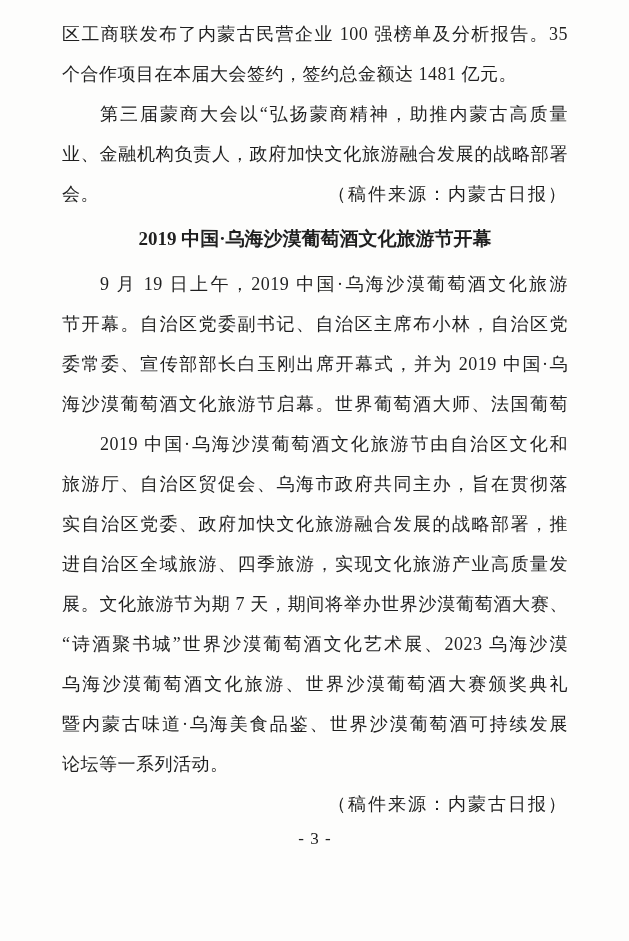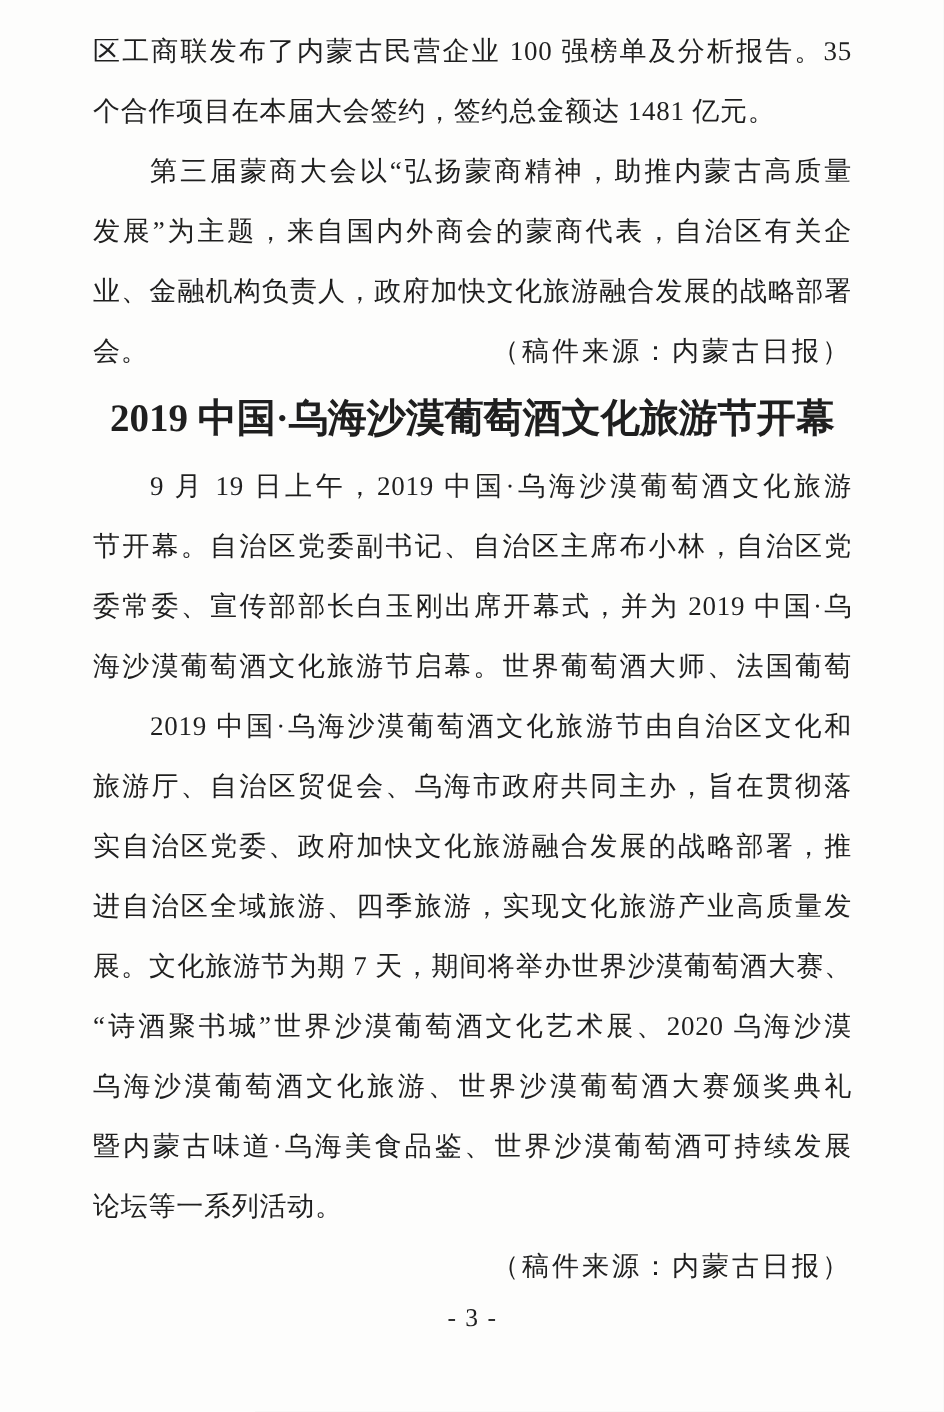--- a/index.html
+++ b/index.html
@@ -31,21 +31,21 @@
     text-align: justify;
     text-align-last: justify;
   }
   .line.indent { text-indent: 38px; }
   .line.split {
     display: flex;
     justify-content: space-between;
     align-items: baseline;
   }
   .line.headline {
-    font-size: 26px;
+    font-size: 19px;
     font-weight: 700;
     line-height: 46px;
     height: 46px;
     margin: 2px -10px;
     text-align: center;
     letter-spacing: 0;
     word-break: keep-all;
   }
   .line.source,
   .split .right-text {
@@ -61,36 +61,35 @@
   }
 </style>
 </head>
 <body>
 
 <div class="page">
   <div class="content">
       <div class="line body fill">区工商联发布了内蒙古民营企业 100 强榜单及分析报告。35</div>
       <div class="line body">个合作项目在本届大会签约，签约总金额达 1481 亿元。</div>
       <div class="line body indent fill">第三届蒙商大会以“弘扬蒙商精神，助推内蒙古高质量</div>
-      <div class="line body fill">发展”为主题，来自国内外商会的蒙商代表，自治区有关企</div>
       <div class="line body fill">业、金融机构负责人，政府加快文化旅游融合发展的战略部署</div>
       <div class="line body split">
         <span class="left-text">会。</span>
         <span class="right-text">（稿件来源：内蒙古日报）</span>
       </div>
       <div class="line headline">2019 中国·乌海沙漠葡萄酒文化旅游节开幕</div>
       <div class="line body indent fill">9 月 19 日上午，2019 中国·乌海沙漠葡萄酒文化旅游</div>
       <div class="line body fill">节开幕。自治区党委副书记、自治区主席布小林，自治区党</div>
       <div class="line body fill">委常委、宣传部部长白玉刚出席开幕式，并为 2019 中国·乌</div>
       <div class="line body fill">海沙漠葡萄酒文化旅游节启幕。世界葡萄酒大师、法国葡萄</div>
       <div class="line body indent fill">2019 中国·乌海沙漠葡萄酒文化旅游节由自治区文化和</div>
       <div class="line body fill">旅游厅、自治区贸促会、乌海市政府共同主办，旨在贯彻落</div>
       <div class="line body fill">实自治区党委、政府加快文化旅游融合发展的战略部署，推</div>
       <div class="line body fill">进自治区全域旅游、四季旅游，实现文化旅游产业高质量发</div>
       <div class="line body fill">展。文化旅游节为期 7 天，期间将举办世界沙漠葡萄酒大赛、</div>
-      <div class="line body fill">“诗酒聚书城”世界沙漠葡萄酒文化艺术展、2020 乌海沙漠</div>
+      <div class="line body fill">“诗酒聚书城”世界沙漠葡萄酒文化艺术展、2023 乌海沙漠</div>
       <div class="line body fill">乌海沙漠葡萄酒文化旅游、世界沙漠葡萄酒大赛颁奖典礼</div>
       <div class="line body fill">暨内蒙古味道·乌海美食品鉴、世界沙漠葡萄酒可持续发展</div>
       <div class="line body">论坛等一系列活动。</div>
       <div class="line source align-right">（稿件来源：内蒙古日报）</div>
       <div class="line pagenum align-center">- 3 -</div>
     </div>
 </div>
 
 </body></html>

